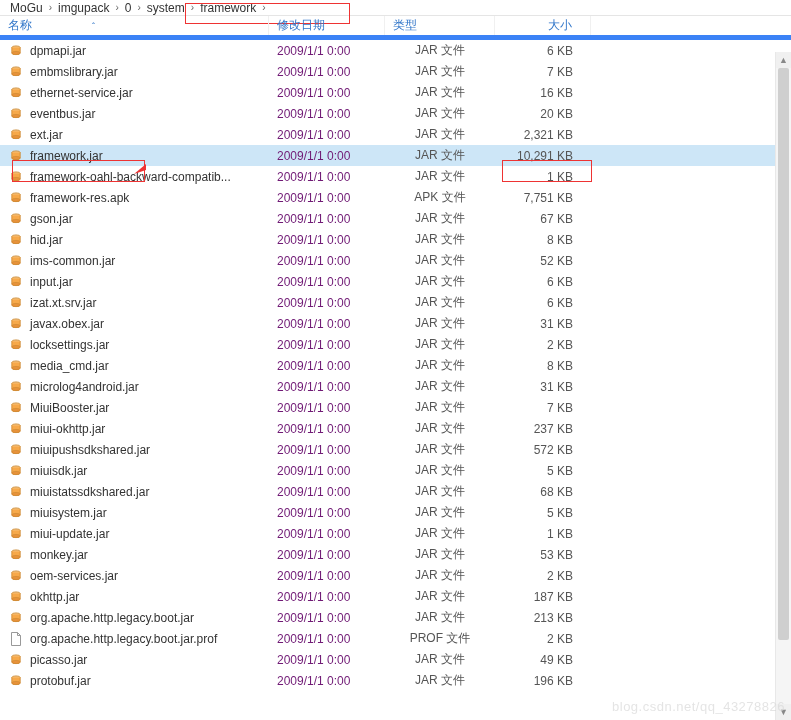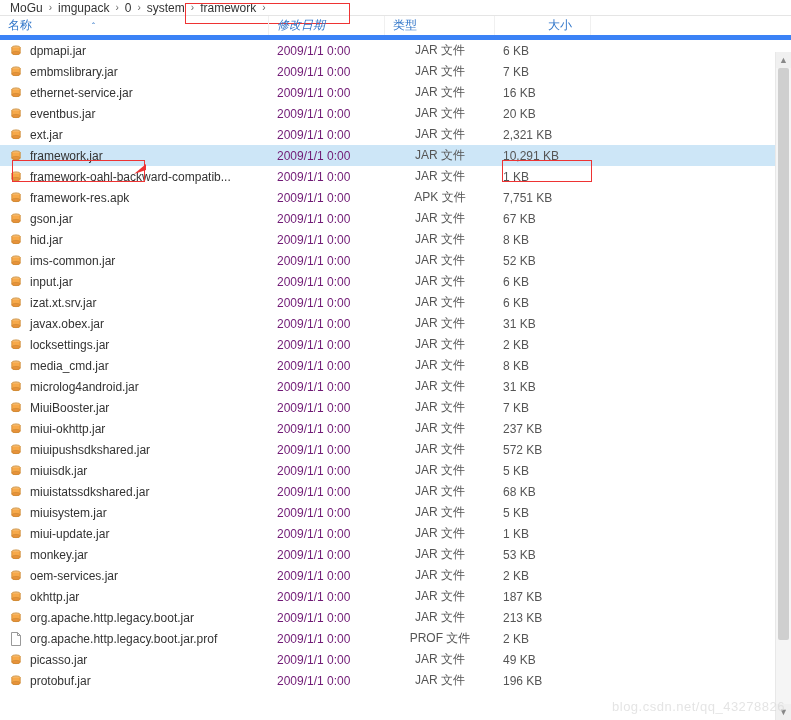--- a/index.html
+++ b/index.html
@@ -5,32 +5,32 @@
   * { box-sizing: border-box; margin:0; padding:0; }
   html,body { width:791px; height:720px; font-family: "Microsoft YaHei", "Segoe UI", Arial, sans-serif; font-size:12px; color:#333; background:#fff; overflow:hidden; }
   .window { width:791px; height:720px; background:#fff; position:relative; }
   .breadcrumb { height:16px; display:flex; align-items:center; padding:0 6px; border-bottom:1px solid #e5e5e5; background:#fff; position:relative; }
   .bc-item { display:flex; align-items:center; height:100%; padding:0 4px; cursor:default; color:#333; }
   .bc-sep { padding:0 2px; color:#666; font-size:10px; display:flex; align-items:center; }
   .bc-highlight { position:absolute; border:1.5px solid #e33; pointer-events:none; }
   .columns { display:flex; height:24px; border-bottom:5px solid #3b82f6; background:#fff; user-select:none; }
   .col { display:flex; align-items:center; padding:0 8px; color:#3176c9; font-size:12px; border-right:1px solid #f0f0f0; position:relative; }
   .col.name { width:269px; }
-  .col.date { width:116px;font-style:italic; }
+  .col.date { width:116px; }
   .col.type { width:110px; }
   .col.size { width:96px; justify-content:flex-end; padding-right:18px; }
   .sort-caret { margin-left:60px; font-size:9px; color:#3176c9; }
   .filelist { position:relative; }
   .row { display:flex; align-items:center; height:21px; padding: 0; }
   .row.selected { background:#cde6f7; }
   .cell { padding:0 8px; overflow:hidden; white-space:nowrap; text-overflow:ellipsis; font-size:12px; color:#333; }
   .cell.name { width:269px; display:flex; align-items:center; }
   .cell.date { width:116px; color:#701a75; }
   .cell.type { width:110px; color:#555;text-align:center; }
-  .cell.size { width:96px; text-align:left; color:#555; padding-right:18px; }
+  .cell.size { width:96px; text-align:right; color:#555; padding-right:18px; }
   .file-icon { width:16px; height:16px; margin-right:6px; flex:0 0 16px; display:flex; align-items:center; justify-content:center; }
   .file-icon svg { width:16px; height:16px; }
   .highlight-box { position:absolute; border:1.5px solid #e33; pointer-events:none; }
   .watermark { position:absolute; right:6px; bottom:6px; font-size:13px; color:#d9d9d9; letter-spacing:0.5px; opacity:0.7; pointer-events:none; }
   .scrollbar { position:absolute; right:0; top:52px; bottom:0; width:16px; background:#f5f5f5; border-left:1px solid #e8e8e8; }
   .sb-btn { height:16px; background:#f0f0f0; display:flex; align-items:center; justify-content:center; color:#888; font-size:9px; }
   .sb-track { position:absolute; top:16px; bottom:16px; left:0; right:0; }
   .sb-thumb { position:absolute; left:2px; right:2px; top:0; height:90%; background:#cfcfcf; border-radius:2px; }
 </style>
 </head>

